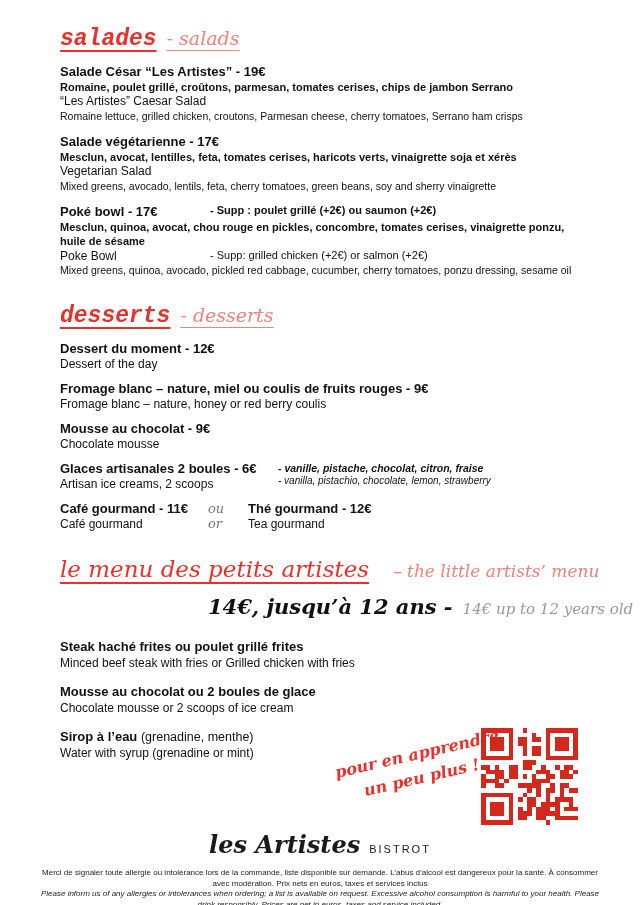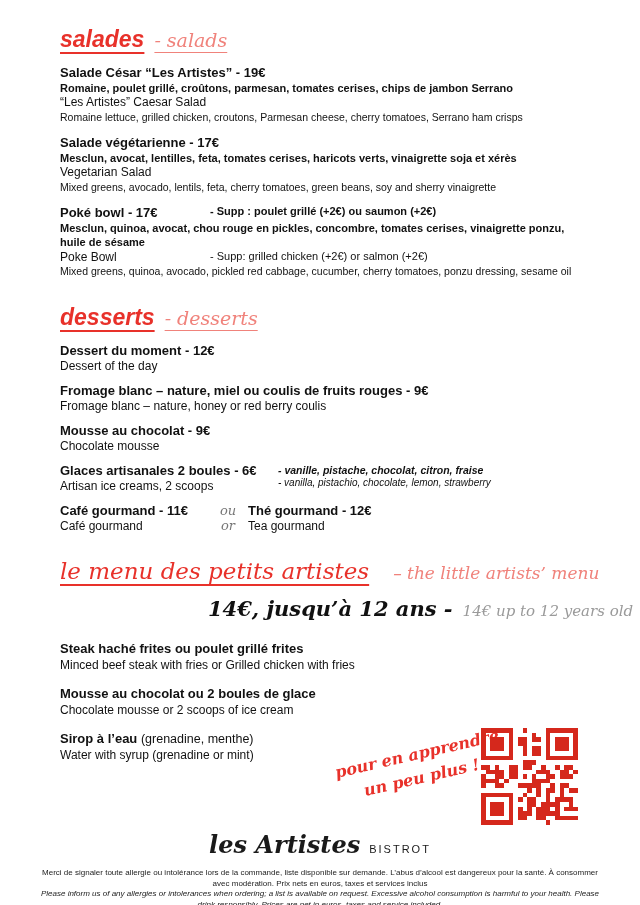--- a/index.html
+++ b/index.html
@@ -13,21 +13,21 @@
     font-family:"Liberation Sans","DejaVu Sans",sans-serif;
     color:#111;
     --accent:#e8312a;
     --accent-light:#f0827b;
   }
   .content { padding:26px 58px 0 60px; }
 
   
   .heading { margin-bottom:12px; white-space:nowrap; }
   .h-fr {
-    font-family:Liberation Sans, sans-serif; font-style:italic; font-weight:bold;
+    font-family:Liberation Mono, monospace; font-style:italic; font-weight:bold;
     color:var(--accent); font-size:23px;
     text-decoration:underline; text-underline-offset:5px; text-decoration-thickness:1.5px;
   }
   .h-en {
     font-family:"DejaVu Serif",serif; font-style:italic;
     color:var(--accent-light); font-size:19px; margin-left:10px;
     text-decoration:underline; text-underline-offset:5px; text-decoration-thickness:1px;
   }
 
   .item { margin-bottom:11px; }
@@ -43,21 +43,21 @@
   .supp-en { font-size:11px; }
 
   .d-section { margin-top:26px; }
   .glaces { display:flex; align-items:flex-start; }
   .gl-left { width:218px; flex:none; }
   .flv-fr { font-size:10.5px; font-weight:bold; font-style:italic; line-height:1.4; }
   .flv-en { font-size:10px; font-style:italic; }
 
   .gourmand { display:flex; align-items:flex-start; margin-top:6px; }
   .g-col1 { width:148px; flex:none; }
-  .g-ou { width:40px; flex:none; text-align:center; padding-top:1px; }
+  .g-ou { width:40px; flex:none; padding-top:1px; }
   .script-sm {
     font-family:"DejaVu Serif",serif; font-style:italic;
     color:#777; font-size:13px; line-height:1.15;
   }
 
   .kids-section { margin-top:24px; }
   .kh-fr {
     font-family:"DejaVu Serif",serif; font-style:italic; font-weight:normal;
     color:var(--accent); font-size:23px;
     text-decoration:underline; text-underline-offset:5px; text-decoration-thickness:1.5px;

